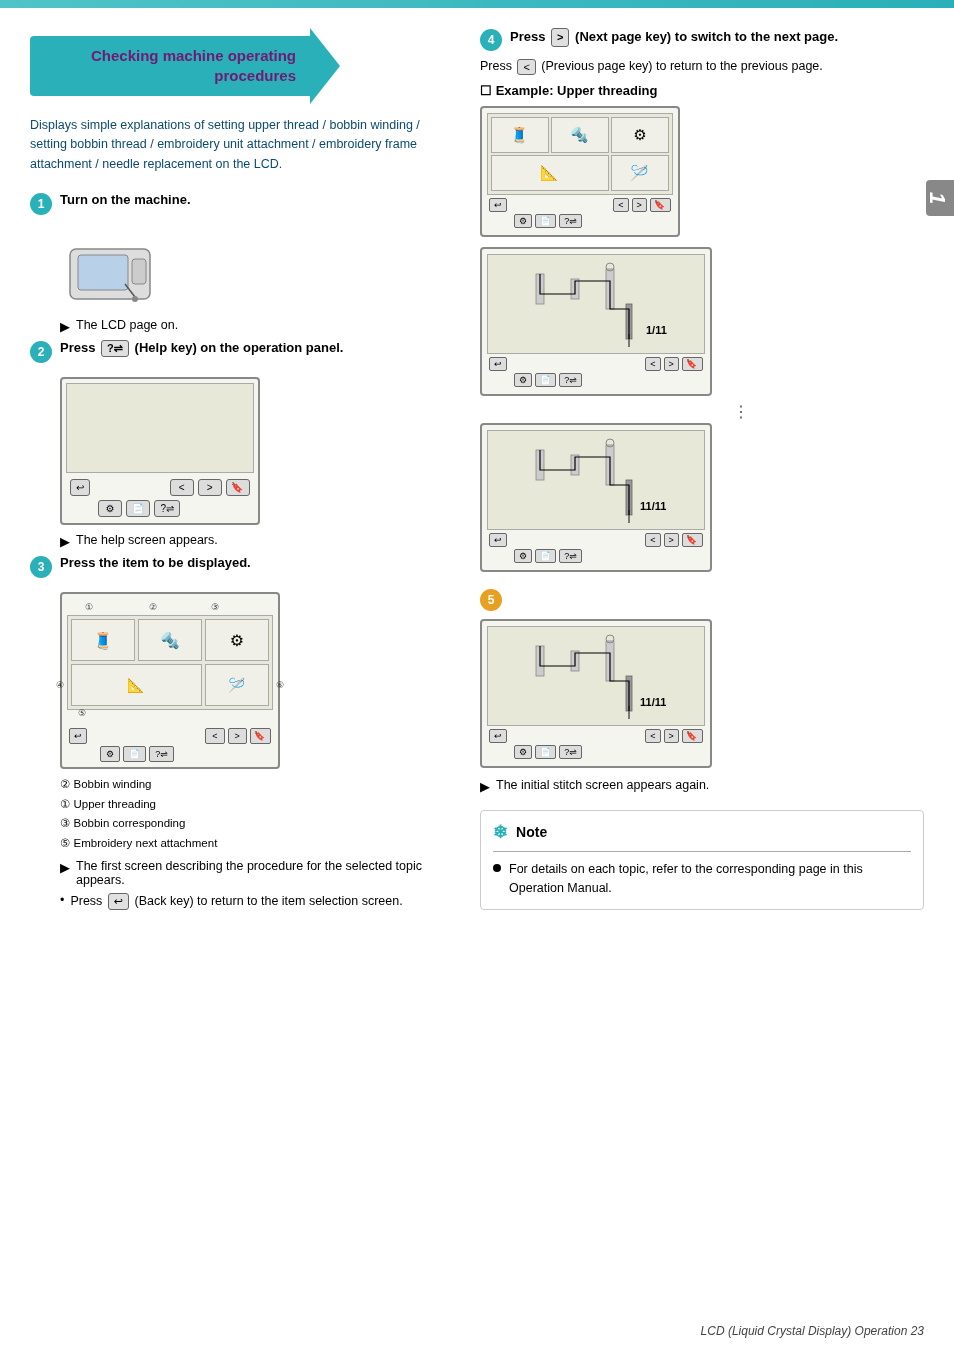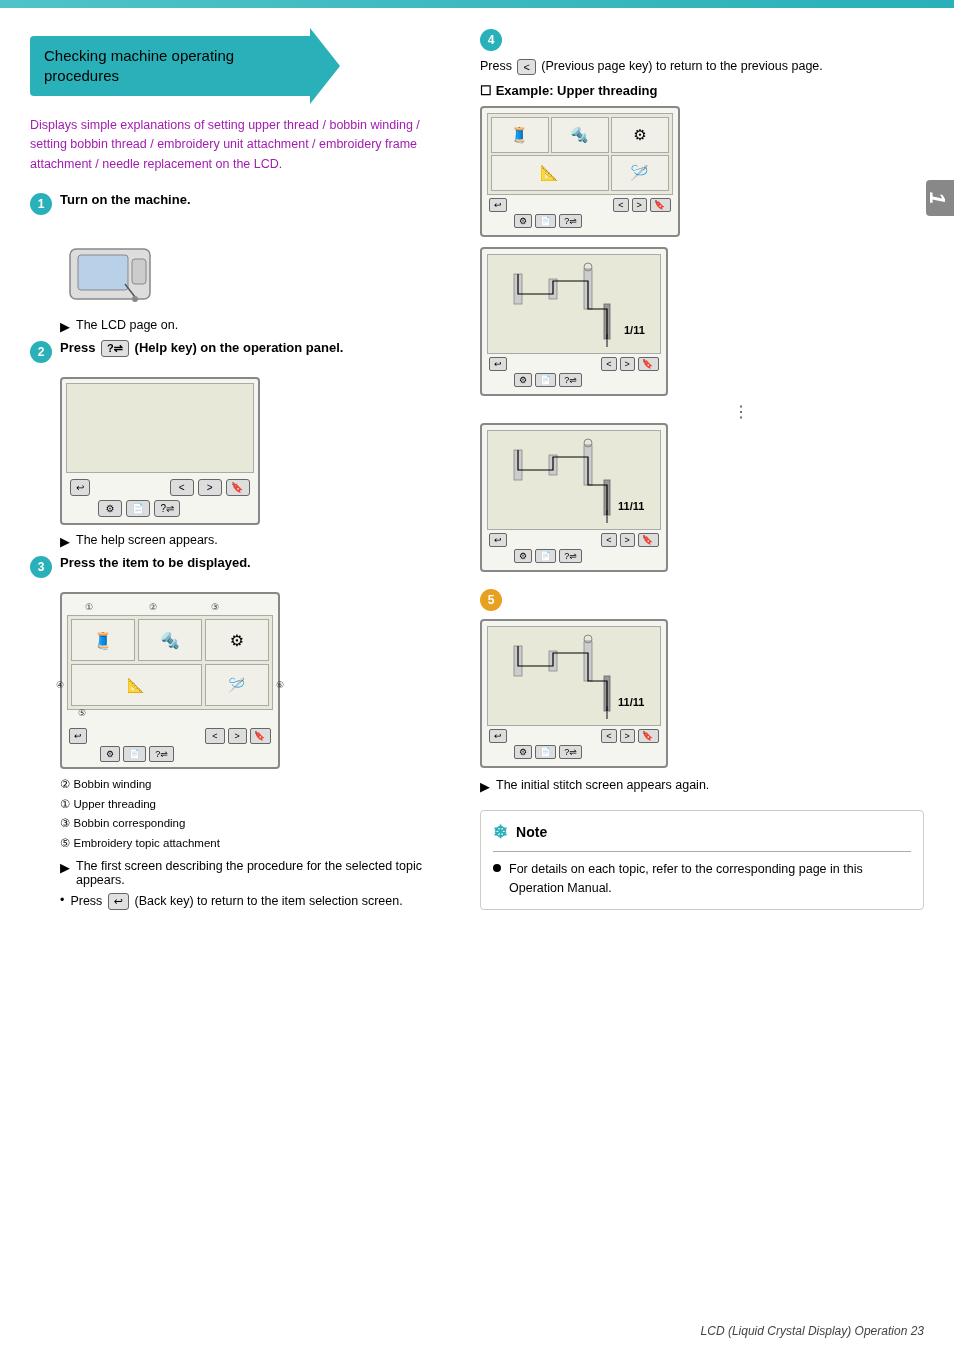--- a/index.html
+++ b/index.html
@@ -50,21 +50,21 @@
       width: 0;
       height: 0;
       border-top: 38px solid transparent;
       border-bottom: 38px solid transparent;
       border-left: 30px solid #2ab0b8;
     }
     .description-text {
       font-size: 12.5px;
       line-height: 1.55;
       margin-bottom: 18px;
-      color: #a21caf;
+      color: #0c4a6e;
     }
     
     .step {
       display: flex;
       align-items: flex-start;
       margin-bottom: 14px;
       gap: 8px;
     }
     .step-circle {
       width: 22px;
@@ -225,21 +225,21 @@
       font-size: 9px;
       padding: 1px 4px;
       text-align: center;
     }
     
     .thread-screen {
       border: 2px solid #888;
       background: #f5f5f0;
       border-radius: 4px;
       padding: 5px;
-      width: 188px;
+      width: 232px;
       margin-bottom: 10px;
     }
     .thread-diagram {
       background: #e8e8d8;
       border: 1px solid #aaa;
       height: 100px;
       display: flex;
       align-items: center;
       justify-content: center;
       position: relative;
@@ -335,21 +335,21 @@
 <body>
 
 <div class="top-bar"></div>
 
 <div class="page-container">
 
   <div class="left-col">
 
     <div class="section-heading-wrapper">
       <div class="section-heading-box" style="background:#2ab0b8;">
-        <span style="font-weight:normal; font-size:15px; color:#000000; display:block; line-height:1.35;">Checking machine operating procedures</span>
+        <span style="font-weight:bold; font-size:15px; color:#701a75; display:block; line-height:1.35;text-align:right;">Checking machine operating procedures</span>
       </div>
       <div class="section-heading-arrow"></div>
     </div>
 
     <p class="description-text">Displays simple explanations of setting upper thread / bobbin winding / setting bobbin thread / embroidery unit attachment / embroidery frame attachment / needle replacement on the LCD.</p>
 
     <div class="step">
       <div class="step-circle step-circle-blue">
         <span>1</span>
       </div>
@@ -467,39 +467,42 @@
       <div class="item-legend-row">
           <span>② Bobbin winding</span>
         </div>
       <div class="item-legend-row">
           <span>① Upper threading</span>
         </div>
       <div class="item-legend-row">
           <span>③ Bobbin corresponding</span>
         </div>
       <div class="item-legend-row">
-          <span>⑤ Embroidery topic attachment</span>
+          <span>⑤ Embroidery next attachment</span>
         </div>
     </div>
     <div class="arrow-bullet">
       <span class="arrow-bullet-tri">▶</span>
       <span>The first screen describing the procedure for the selected topic appears.</span>
     </div>
     <div class="dot-bullet">
       <span>•</span>
       <span>Press <span class="key-btn">↩</span> (Back key) to return to the item selection screen.</span>
     </div>
   </div>
 
   <div class="right-col">
 
     <div class="right-step">
       <div class="right-step-header">
         <div class="step-circle step-circle-blue">
           <span>4</span>
+        </div>
+        <div style="font-size:13px; font-weight:bold; line-height:1.4;">
+          Press <span class="key-btn">&gt;</span> (Next page key) to switch to the next page.
         </div>
       </div>
       <div style="margin-bottom:8px; font-size:12.5px;">
         Press <span class="key-btn">&lt;</span> (Previous page key) to return to the previous page.
       </div>
       <div style="margin-left:0; margin-bottom:8px;font-weight:bold;">
         <span style="margin-right:4px;">☐</span><strong>Example:</strong> Upper threading
       </div>
 
       <div class="example-screen">

